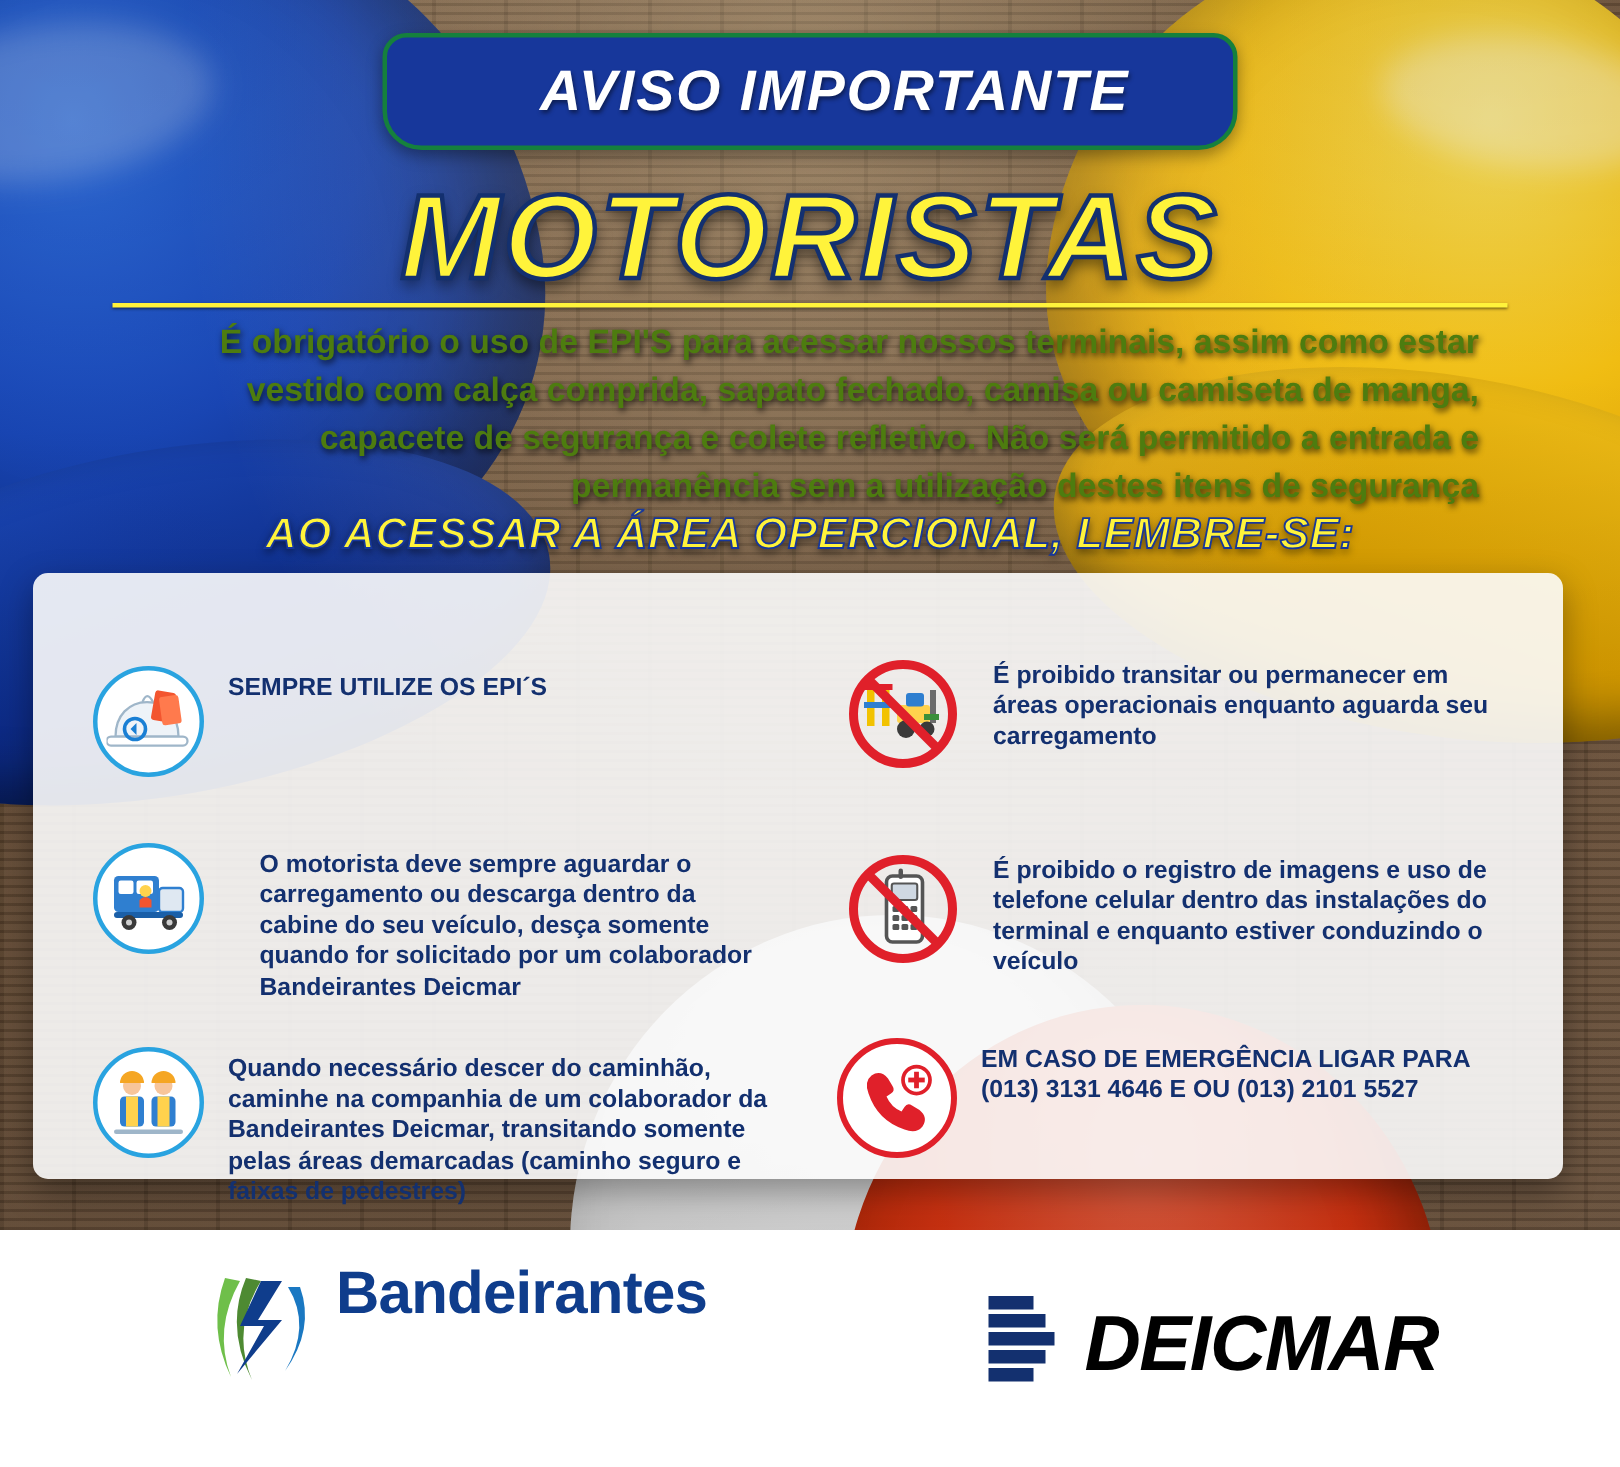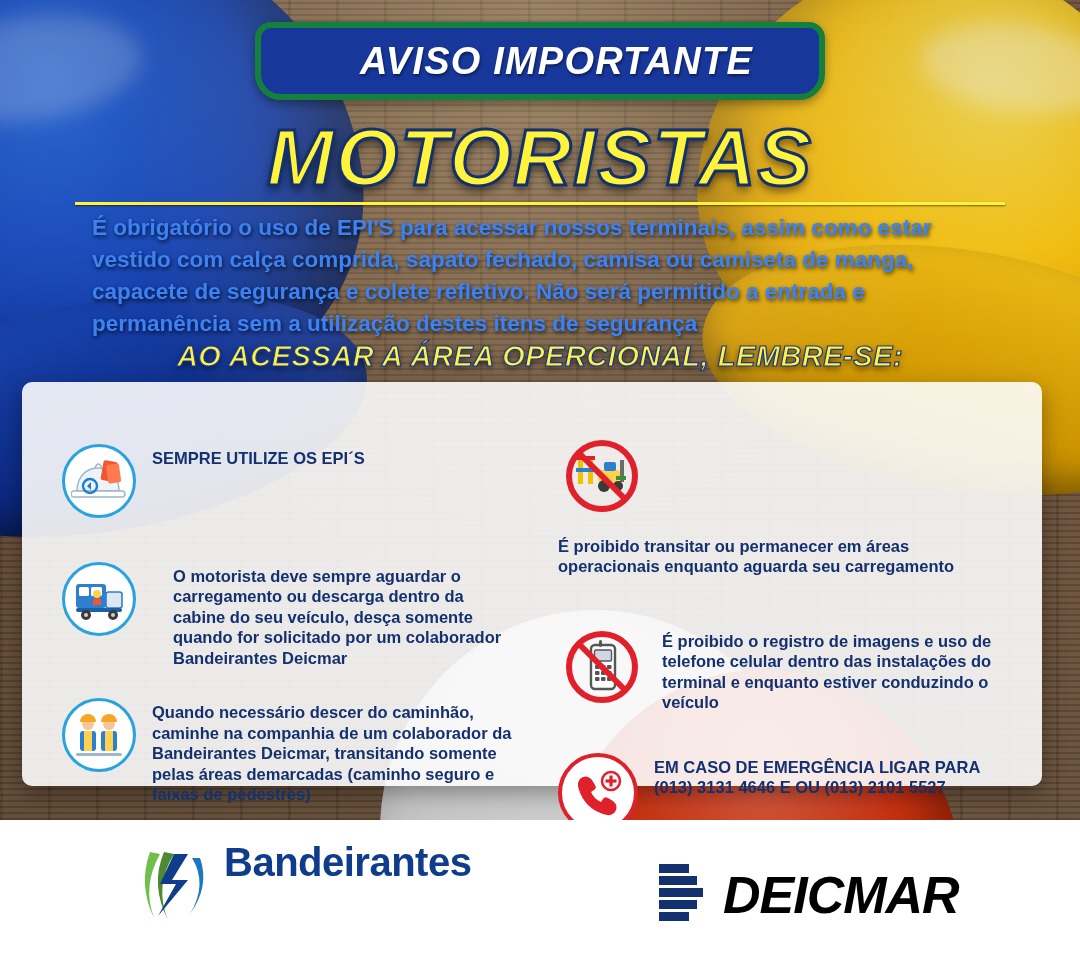--- a/index.html
+++ b/index.html
@@ -121,21 +121,21 @@
       radial-gradient(ellipse at 50% 8%, rgba(255,235,190,0.28) 0%, rgba(255,235,190,0) 55%),
       linear-gradient(180deg, rgba(0,0,0,0.10) 0%, rgba(0,0,0,0.05) 30%, rgba(0,0,0,0.18) 100%);
   }
 
   
   .notice-badge {
     position: absolute;
     left: 255px; top: 22px;
     width: 570px; height: 78px;
     background: #17379b;
-    border: 6px solid #15803d;
+    border: 3px solid #15803d;
     border-radius: 16px 16px 26px 26px;
     display: flex; align-items: center; justify-content: center;
     box-shadow: 0 4px 10px rgba(0,0,0,0.35);
     padding-left: 33px;
   }
   .notice-badge-text {
     color: #ffffff;
     font-size: 38px;
     font-weight: bold;
     font-style: italic;
@@ -162,24 +162,24 @@
     position: absolute;
     left: 75px; top: 202px;
     width: 930px; height: 3px;
     background: #fff33b;
     box-shadow: 0 1px 2px rgba(0,0,0,0.5);
   }
 
   
   .intro {
     position: absolute;
-    left: 92px; top: 212px;
+    left: 76px; top: 212px;
     width: 910px;
-    text-align: left;
-    color: #3b82f6;
+    text-align: right;
+    color: #4d7c0f;
     font-size: 22.5px;
     line-height: 1.42;
     font-weight: 600;
     text-shadow: 1px 2px 4px rgba(0,0,0,0.75);
   }
 
   
   .subheading {
     position: absolute;
     left: 0; right: 0; top: 340px;
@@ -221,21 +221,21 @@
   }
   .item-text {
     font-size: 16.5px;
     font-weight: bold;
     color: #13306f;
     line-height: 1.24;
     padding-top: 4px;
   }
   .col-left .item:nth-child(1) { margin-top: 34px; margin-bottom: 44px; }
   .col-left .item:nth-child(2) { margin-bottom: 30px; gap: 37px; }
-  .col-right .item:nth-child(1) { margin-top: 26px; margin-bottom: 50px; flex-direction: column; }
+  .col-right .item:nth-child(1) { margin-top: 26px; margin-bottom: 50px; }
   .col-right .item:nth-child(2) { margin-bottom: 40px; }
 
   
   .icon-circle {
     flex: 0 0 auto;
     width: 74px; height: 74px;
     border-radius: 50%;
     border: 3px solid #29a3e0;
     background: #ffffff;
     display: flex; align-items: center; justify-content: center;

